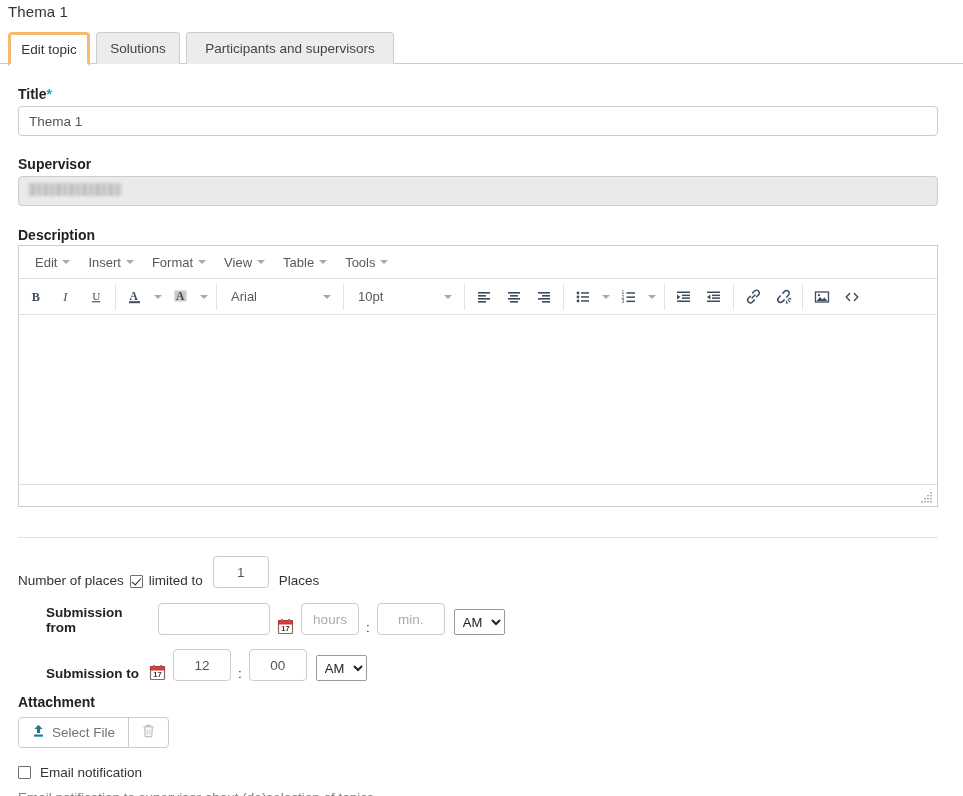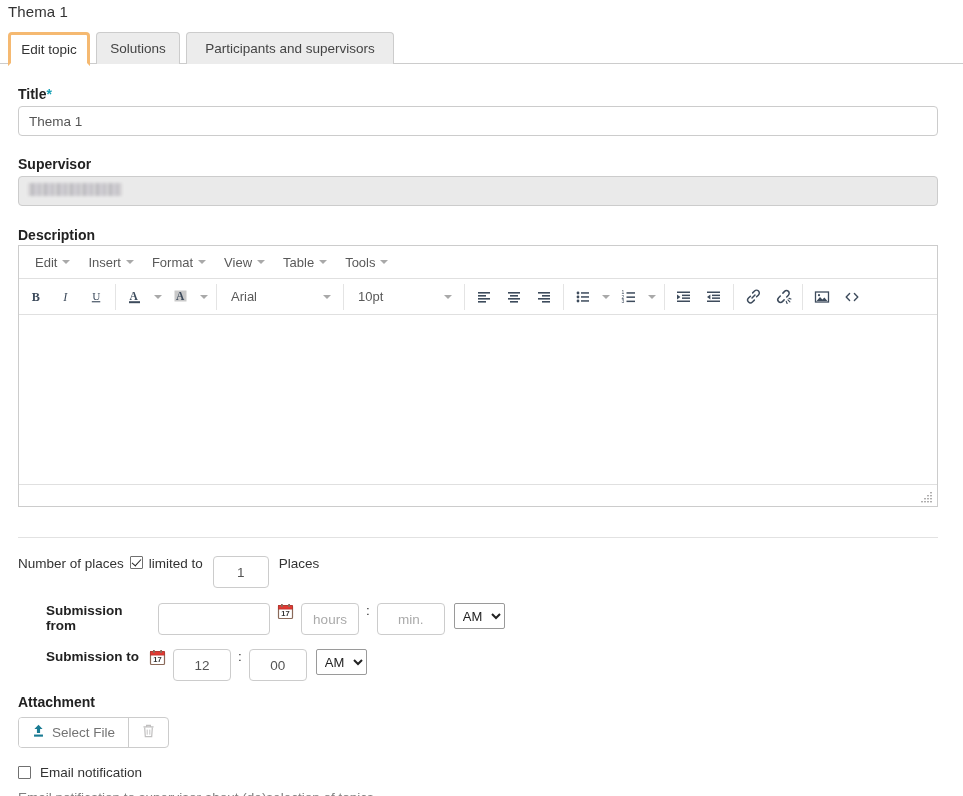--- a/index.html
+++ b/index.html
@@ -147,21 +147,21 @@
     border-top: 1px solid #e0e0e0; background: #fff;
   }
   .resize-grip { position: absolute; right: 3px; bottom: 2px; cursor: nwse-resize; }
 
   .divider {
     position: absolute; left: 18px; top: 473px; width: 920px; height: 1px;
     background: #e2e2e2;
   }
 
   
-  .row { position: absolute; display: flex; align-items: flex-start; }
+  .row { position: absolute; display: flex; align-items: flex-end; }
   .row-places { left: 18px; top: 492px; }
   .row-from   { left: 18px; top: 539px; }
   .row-to     { left: 18px; top: 585px; }
 
   .plain { font-size: 13.5px; color: #333; }
   .rowlabel { font-weight: bold; font-size: 13.5px; color: #222; margin-left: 28px; }
 
   input[type=checkbox].cb {
     -webkit-appearance: none; appearance: none;
     width: 13px; height: 13px; margin: 0;

